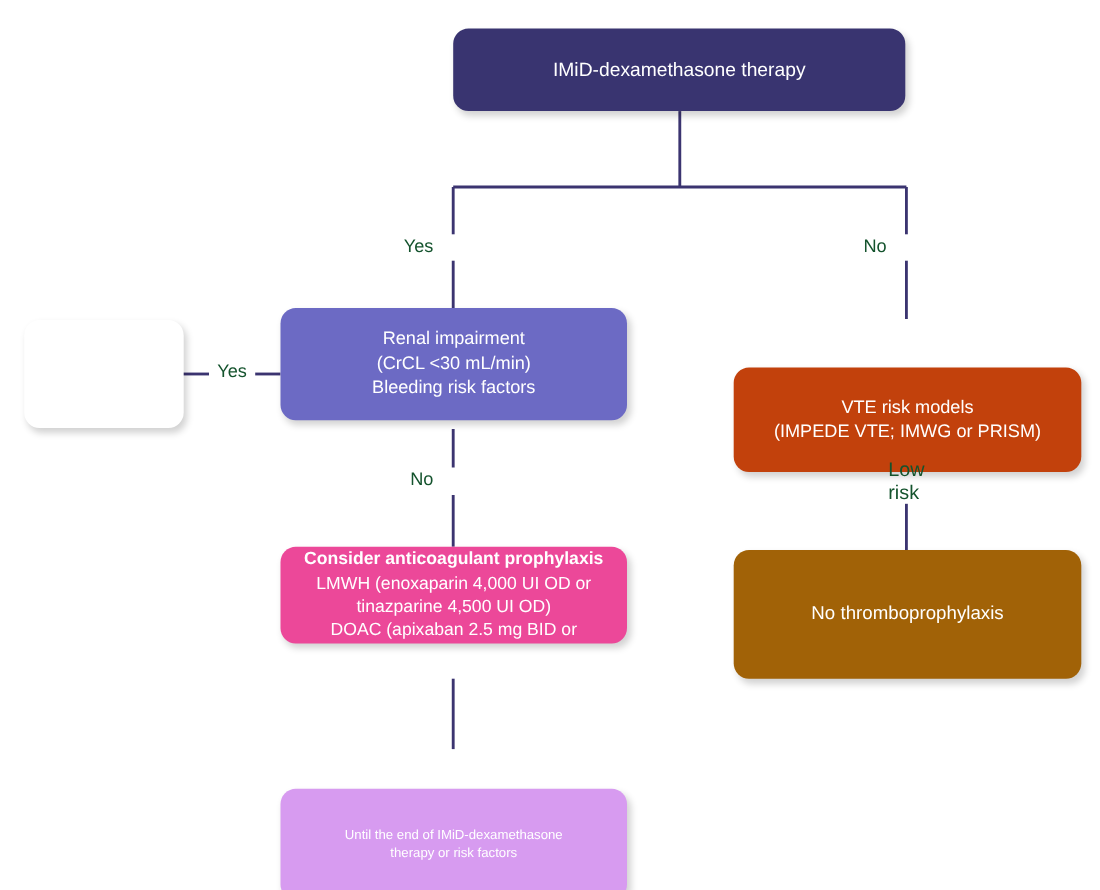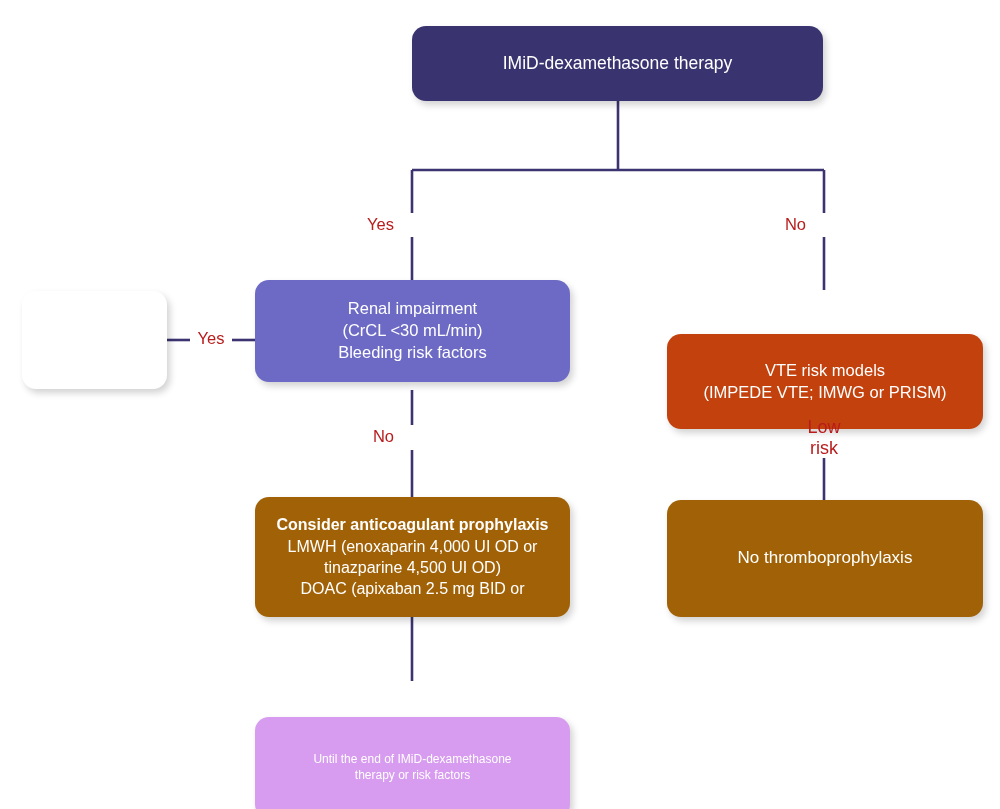--- a/index.html
+++ b/index.html
@@ -44,24 +44,24 @@
   }
   .node .ln {
     display: block;
     white-space: nowrap;
   }
   .node .ln.strong {
     font-weight: 700;
   }
   .edge-label {
     position: absolute;
-    color: #b91c1c;
+    color: #14532d;
     font-size: 16.5px;
     line-height: 1.18;
-    text-align: center;
+    text-align: left;
     white-space: nowrap;
     z-index: 3;
   }
 </style>
 </head>
 <body style="background: rgb(255, 255, 255);">
 
 <div id="canvas">
 
   <svg id="connectors" viewBox="0 0 1000 809" width="1000" height="809" xmlns="http://www.w3.org/2000/svg">
@@ -111,21 +111,21 @@
     </div>
   </div>
 
   <div class="node" style="left: 667px; top: 290px; width: 316px; height: 95px; font-size: 16.5px; background: #c2410c; margin-top: 44px;">
     <div class="lines">
       <span class="ln">VTE risk models</span>
       <span class="ln">(IMPEDE VTE; IMWG or PRISM)</span>
     </div>
   </div>
 
-  <div class="node" style="left: 255px; top: 497px; width: 315px; height: 120px; font-size: 16px; background: #a16207;">
+  <div class="node" style="left: 255px; top: 497px; width: 315px; height: 88px; font-size: 16px; background: #ec4899;">
     <div class="lines">
       <span class="ln strong">Consider anticoagulant prophylaxis</span>
       <span class="ln">LMWH (enoxaparin 4,000 UI OD or</span>
       <span class="ln">tinazparine 4,500 UI OD)</span>
       <span class="ln">DOAC (apixaban 2.5 mg BID or</span>
     </div>
   </div>
 
   <div class="node" style="left: 667px; top: 500px; width: 316px; height: 117px; font-size: 17px; background: #a16207;">
     <div class="lines">

